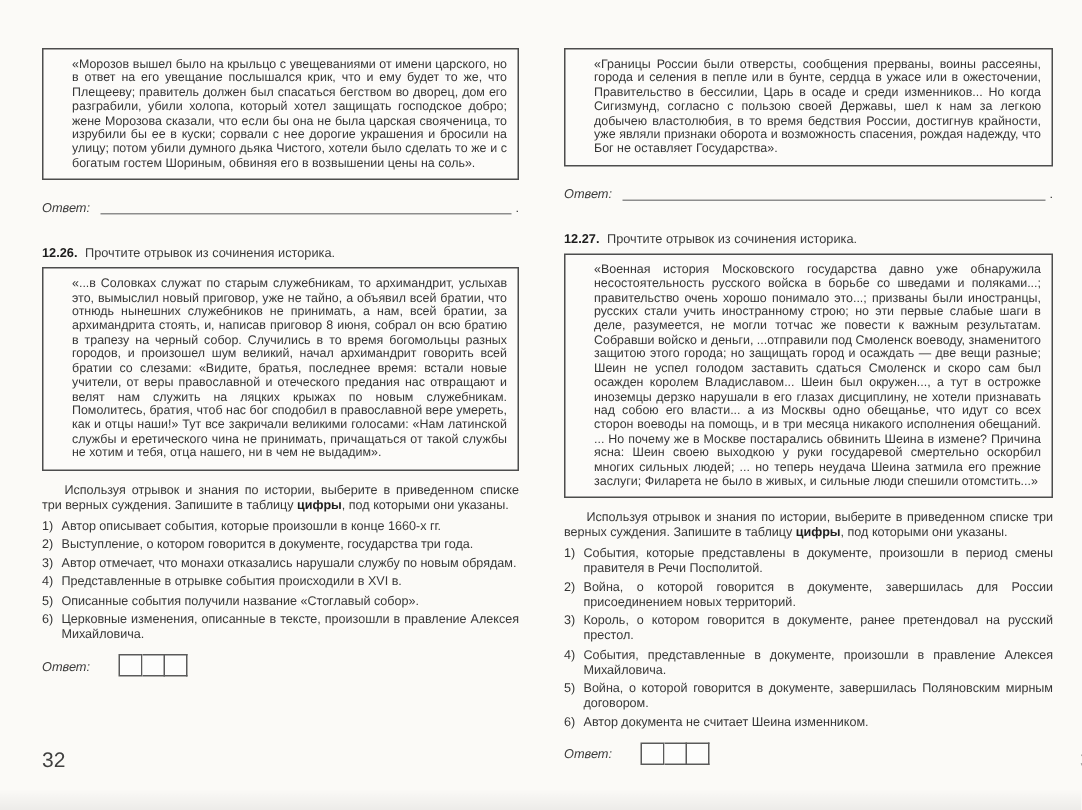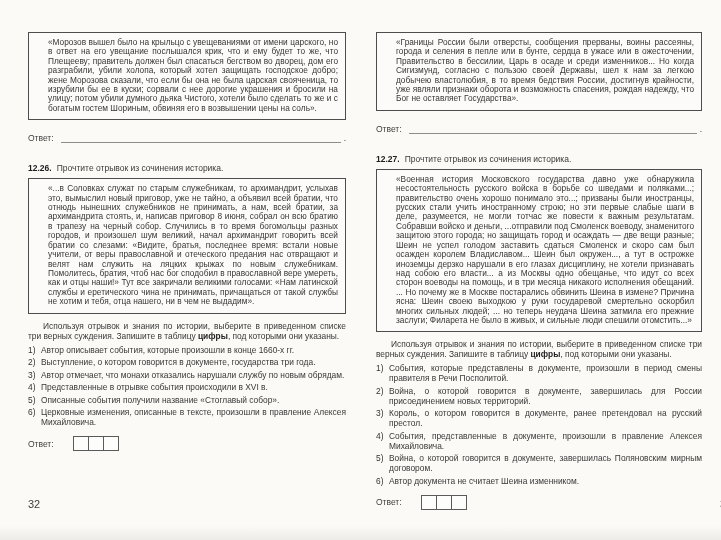--- a/index.html
+++ b/index.html
@@ -28,21 +28,21 @@
     border:1px solid #4d4d4d;
     padding:5px 7px 6px 19px;
     background:#fcfbf9;
   }
   .quote-box p {
     margin:0; font-size:8.3px; line-height:9.4px;
     text-align:justify; color:#363636;
   }
 
   .answer-line { display:flex; align-items:flex-end; margin:13px 0 20px 0; font-size:8.5px; }
-  .ans-label { color:#3c3c3c; margin-right:7px; line-height:10px; }
+  .ans-label { font-style:italic; color:#3c3c3c; margin-right:7px; line-height:10px; }
   .ans-rule { flex:1; height:9px; border-bottom:1px solid #8d8d8d; }
   .ans-end { margin-left:3px; line-height:10px; }
 
   .instruction {
     margin:7px 0 4px 0; font-size:8.4px; line-height:10px;
     text-align:justify; text-indent:15px; color:#383838;
   }
   .instruction b { color:#1f1f1f; }
 
   .options { margin-top:2px; }
@@ -52,21 +52,21 @@
 
   .answer-grid { display:flex; align-items:center; margin-top:9px; font-size:8.5px; }
   .cells { display:flex; margin-left:12px; }
   .cell {
     width:14px; height:13px; background:#fdfdfc;
     border:1px solid #5a5a5a; border-left:none;
   }
   .cell:first-child { border-left:1px solid #5a5a5a; }
 
   .page-num {
-    position:absolute; top:498px; font-size:11px; color:#3f3f3f;
+    position:absolute; top:498px; font-size:14px; color:#3f3f3f;
   }
   .page-num.left-num  { left:28px; }
   .page-num.right-num { left:720px; }
 </style>
 </head>
 <body>
 
 <div class="spread">
 
   <div class="page-col left">

